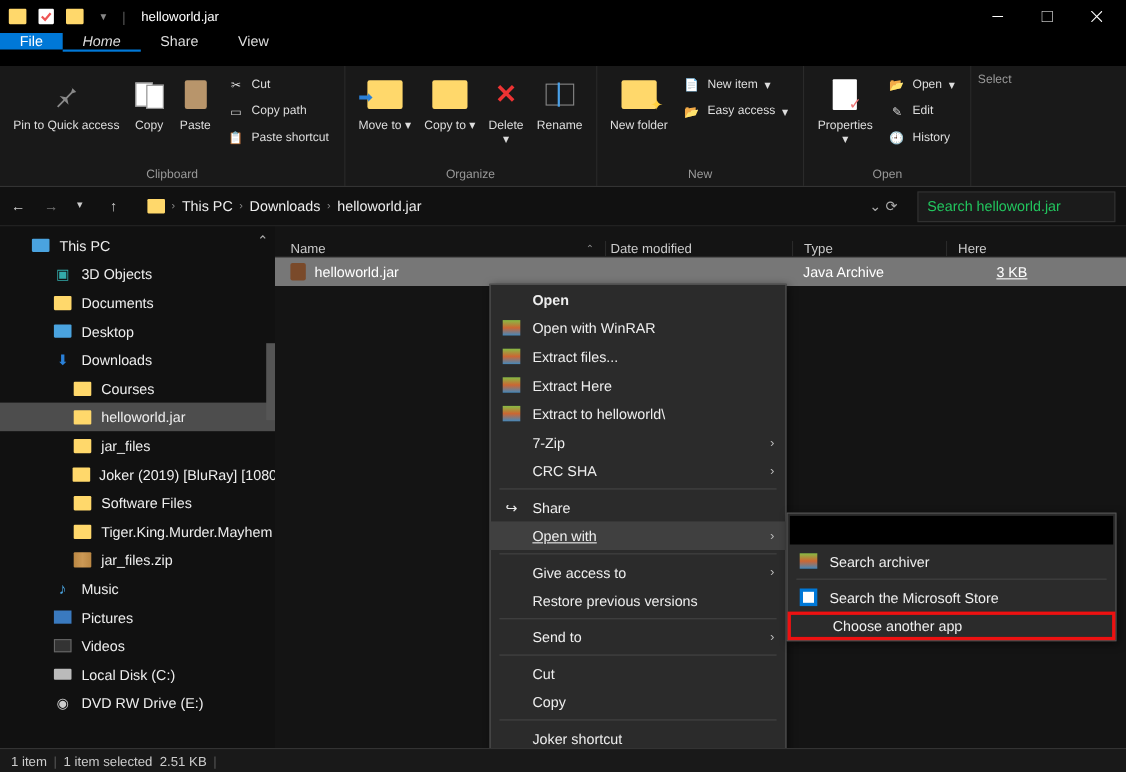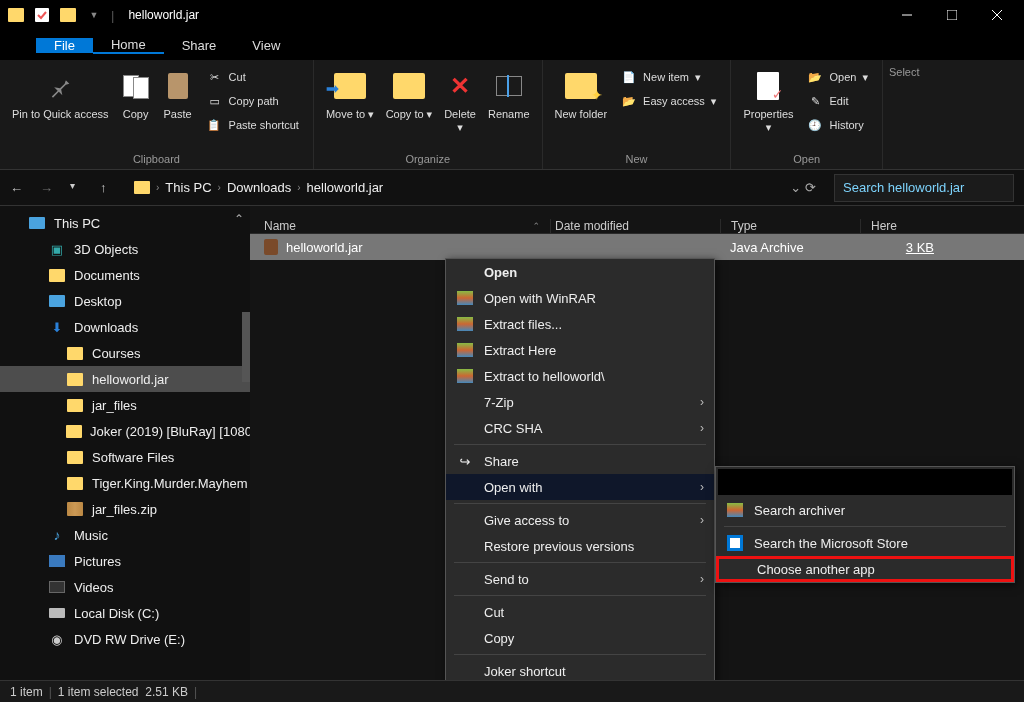--- a/index.html
+++ b/index.html
@@ -10,21 +10,21 @@
 .titlebar .qat { display: flex; gap: 4px; align-items: center; }
 .qat-btn { width: 22px; height: 22px; display: flex; align-items: center; justify-content: center; }
 .qat-folder { width: 16px; height: 14px; background: #ffd86b; border-radius: 1px; }
 .titlebar .sep { color: #555; margin: 0 6px; }
 .titlebar .title { color: #fff; margin-left: 8px; font-size: 12px; }
 .titlebar .wincontrols { margin-left: auto; display: flex; }
 .titlebar .winbtn { width: 45px; height: 30px; display: flex; align-items: center; justify-content: center; color: #fff; }
 .titlebar .winbtn svg { width: 10px; height: 10px; }
 
 
-.menutabs { height: 30px; background: #000; display: flex; align-items: center; border-bottom: none; padding-left: 36px; }
+.menutabs { height: 30px; background: #000; display: flex; align-items: flex-start; border-bottom: none; }
 .menutab { padding: 0 18px; display: flex; align-items: center; font-size: 13px; color: #ddd; }
 .menutab.file { background: #0078d7; color: #fff; }
 
 
 .ribbon { height: 110px; background: #191919; display: flex; border-bottom: 1px solid #333; }
 .ribbon-group { display: flex; flex-direction: column; padding: 4px 6px 2px 6px; border-right: 1px solid #2a2a2a; }
 .ribbon-group .items { flex: 1; display: flex; align-items: flex-start; }
 .ribbon-group .label { text-align: center; font-size: 11px; color: #999; padding: 2px 0; }
 
 .bigbtn { display: flex; flex-direction: column; align-items: center; justify-content: flex-start; padding: 2px 6px; min-width: 42px; text-align: center; font-size: 11px; color: #ddd; }
@@ -36,21 +36,21 @@
 .smallbtn .mi { width: 16px; height: 16px; display: flex; align-items: center; justify-content: center; }
 
 
 .navbar { height: 36px; background: #111; display: flex; align-items: center; gap: 10px; padding: 0 10px; border-bottom: 1px solid #333; }
 .nav-arrows { display: flex; gap: 14px; color: #fff; }
 .nav-arrows .arr { width: 16px; height: 16px; color: #ccc; }
 .addrbox { flex: 1; height: 28px; display: flex; align-items: center; gap: 4px; padding: 0 8px; }
 .addrbox .crumb { display: flex; align-items: center; gap: 4px; font-size: 13px; color: #eee; }
 .addrbox .chev { color: #888; margin: 0 2px; font-size: 10px; }
 .addr-right { display: flex; align-items: center; gap: 6px; color: #aaa; }
-.searchbox { width: 180px; height: 28px; background: #1b1b1b; display: flex; align-items: center; padding: 0 8px; color: #7dd3fc; font-size: 13px; border: 1px solid #333; }
+.searchbox { width: 180px; height: 28px; background: #1b1b1b; display: flex; align-items: center; padding: 0 8px; color: #22c55e; font-size: 13px; border: 1px solid #333; }
 
 
 .main { display: flex; height: 480px; background: #111; }
 
 
 .sidebar { width: 250px; background: #111; overflow: hidden; position: relative; }
 .tree { padding: 4px 0; }
 .treeitem { display: flex; align-items: center; height: 26px; padding-left: 28px; gap: 8px; font-size: 13px; color: #eee; white-space: nowrap; }
 .treeitem.indent1 { padding-left: 48px; }
 .treeitem.indent2 { padding-left: 66px; }
@@ -74,21 +74,21 @@
 .filerow .c-date { width: 170px; padding-left: 10px; }
 .filerow .c-type { width: 140px; padding-left: 10px; }
 .filerow .c-size { width: 90px; padding-left: 10px; justify-content: flex-end; padding-right: 16px; text-decoration: underline; }
 
 
 .ctxmenu { position: absolute; background: #2b2b2b; border: 1px solid #555; box-shadow: 2px 2px 8px rgba(0,0,0,0.6); font-size: 13px; color: #eee; }
 .ctxmenu.primary { left: 445px; top: 258px; width: 270px; }
 .ctxitem { height: 26px; display: flex; align-items: center; padding: 0 28px 0 10px; gap: 10px; position: relative; }
 .ctxitem .cicon { width: 18px; height: 18px; display: flex; align-items: center; justify-content: center; }
 .ctxitem.bold { font-weight: 600; }
-.ctxitem.hover { background: #0f172a; }
+.ctxitem.hover { background: #404040; text-decoration: underline; }
 .ctxitem .subarrow { position: absolute; right: 10px; color: #bbb; font-size: 12px; }
 .ctxsep { height: 1px; background: #444; margin: 3px 8px; }
 
 .ctxmenu.sub { left: 715px; top: 466px; width: 300px; }
 .ctxmenu.sub .ctxitem { padding-left: 10px; }
 .ctxmenu.sub .highlighted { border: 3px solid #e11; }
 .blackblock { height: 26px; background: #000; margin: 2px; }
 
 
 .statusbar { position: absolute; bottom: 0; left: 0; right: 0; height: 22px; background: #191919; display: flex; align-items: center; font-size: 12px; color: #ccc; padding: 0 10px; gap: 6px; border-top: 1px solid #333; }
@@ -157,21 +157,21 @@
         <svg>
           <line x1="0" y1="0" x2="10" y2="10" stroke="#fff"></line>
           <line x1="10" y1="0" x2="0" y2="10" stroke="#fff"></line>
         </svg>
       </div>
   </div>
 </div>
 
 <div class="menutabs">
   <div class="menutab file">File</div>
-  <div class="menutab" style="border-bottom:2px solid #0078d7;">Home</div>
+  <div class="menutab" style="border-bottom:2px solid #0078d7;font-style:italic;">Home</div>
   <div class="menutab">Share</div>
   <div class="menutab">View</div>
 </div>
 
 <div class="ribbon">
 
   <div class="ribbon-group">
     <div class="items">
       <div class="bigbtn">
         <div class="icon pin-ic">

